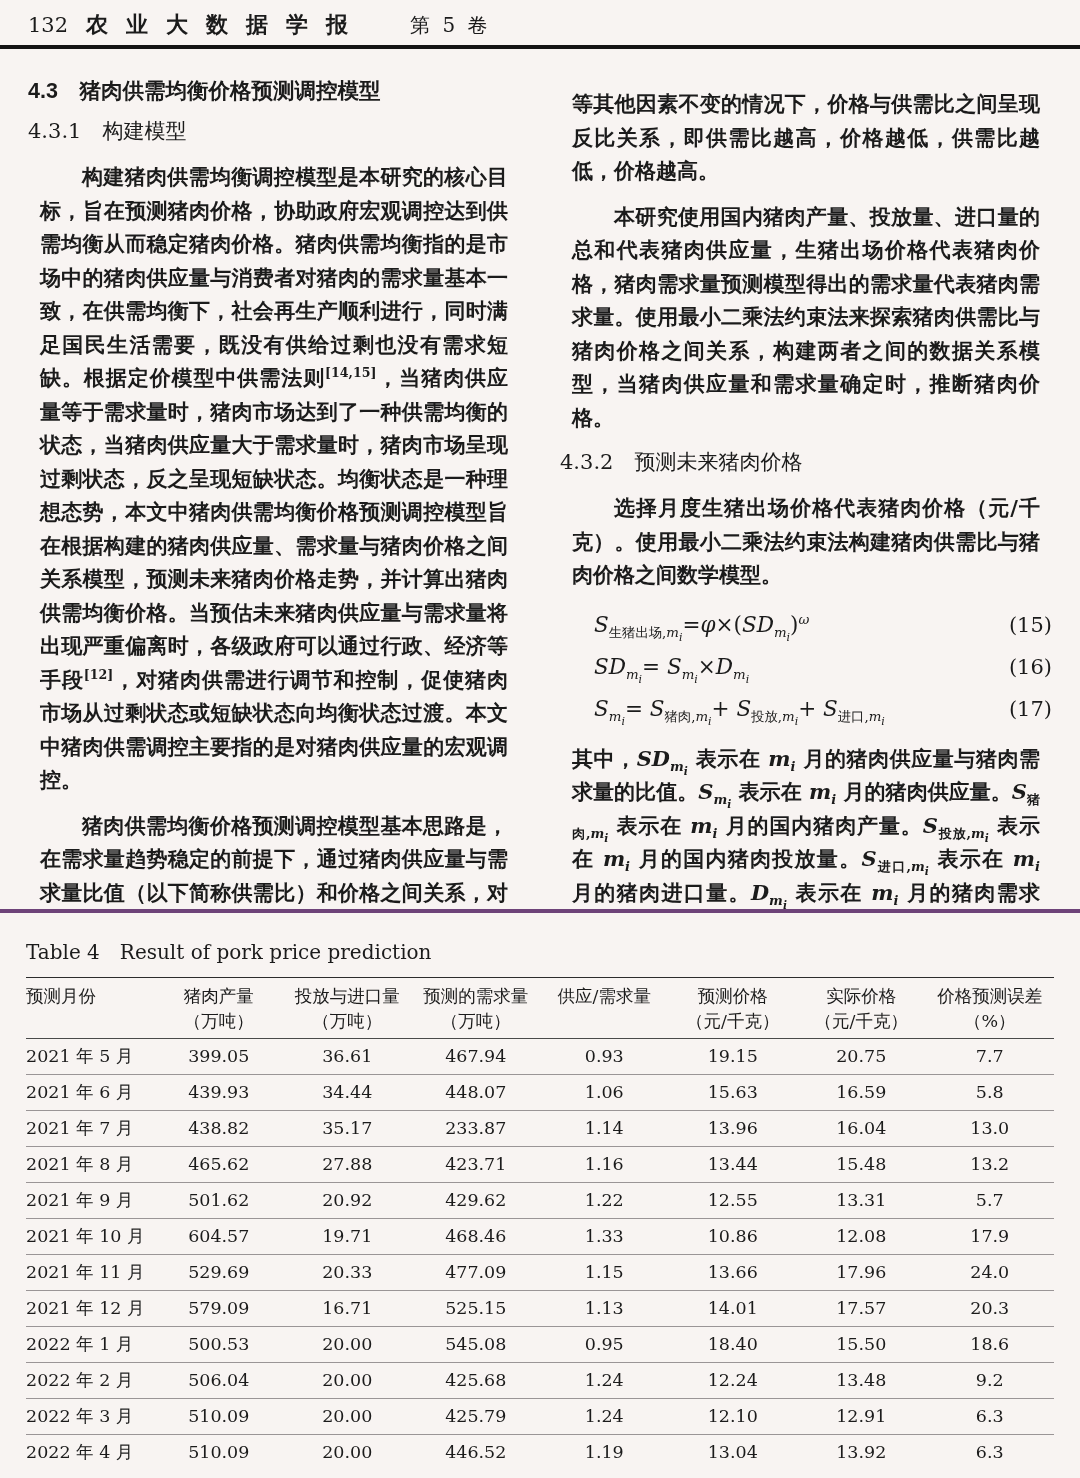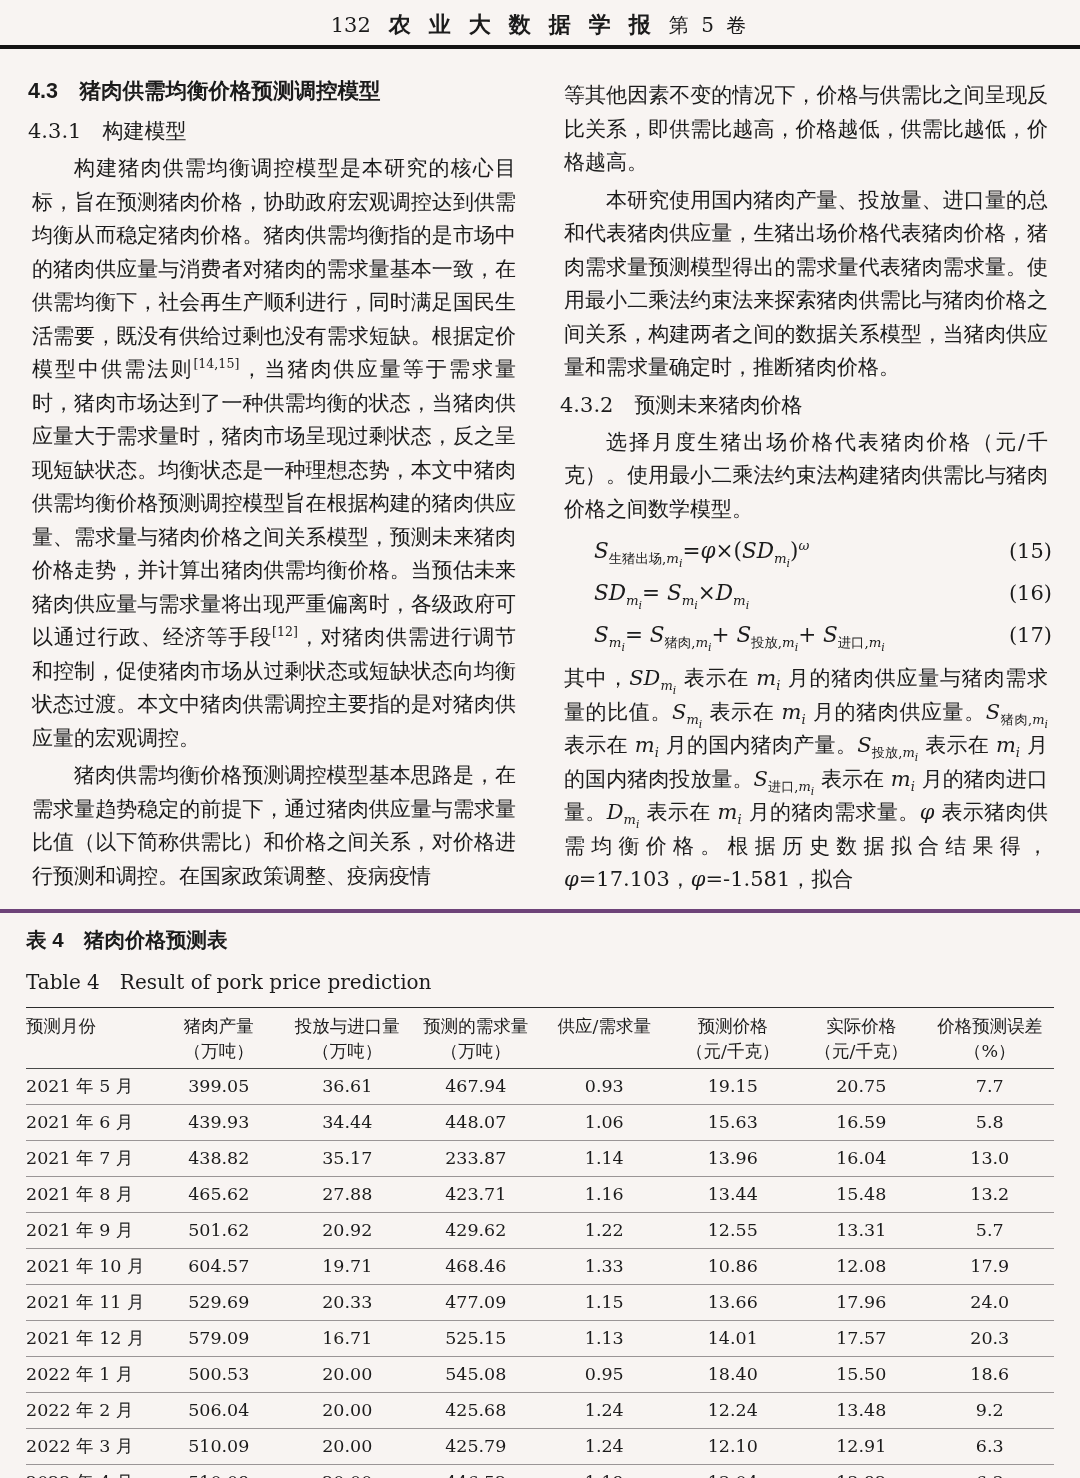--- a/index.html
+++ b/index.html
@@ -3,40 +3,40 @@
 <meta charset="utf-8">
 <style>
   html,body{margin:0;padding:0;}
   body{
     width:1080px;height:1478px;overflow:hidden;
     background:#f8f4f2;color:#1b1b1b;
     font-family:"DejaVu Serif","Liberation Serif",serif;
   }
   
   .page-header{
-    display:flex;justify-content:center;align-items:baseline;
+    display:flex;justify-content:flex-start;align-items:baseline;
     padding:10px 28px 5px 28px;
     border-bottom:4px solid #141414;
   }
   .page-number{font-size:21px;}
   .journal-title{font-size:22px;font-weight:600;letter-spacing:18px;text-indent:18px;}
-  .volume-label{font-size:20px;letter-spacing:3px;}
+  .volume-label{font-size:20px;letter-spacing:3px;margin-left:44px;}
   
   .columns{
     display:flex;gap:40px;
     padding:26px 28px 0 28px;
     height:834px;overflow:hidden;border-radius:6px;
   }
   .col{width:492px;font-size:21px;line-height:33.5px;text-align:justify;}
   .h-section{
     font-family:"Liberation Sans","DejaVu Sans",sans-serif;
     font-weight:bold;font-size:21.5px;margin:0 0 8px 0;line-height:32px;
   }
   .h-sub{font-weight:normal;font-size:21px;margin:2px 0 2px 0;line-height:33px;}
-  p{margin:4px;text-indent:2em;}
+  p{margin:12px;text-indent:2em;font-weight:bold;}
   p.cont{text-indent:0;}
   sup{font-size:60%;line-height:0;}
   
   .formula-block{margin:0 0 6px 0;}
   .formula-row{
     display:flex;justify-content:space-between;align-items:baseline;
     padding-left:34px;line-height:41px;font-size:21.5px;
   }
   .formula-body i{font-family:"DejaVu Serif","Liberation Serif",serif;}
   .formula-body sub,.inline-math sub{font-size:62%;line-height:0;}
@@ -110,21 +110,20 @@
       </div>
     </div>
 
     <p class="cont inline-math">其中，<i>SD</i><sub><i>m<sub>i</sub></i></sub> 表示在 <i>m<sub>i</sub></i> 月的猪肉供应量与猪肉需求量的比值。<i>S</i><sub><i>m<sub>i</sub></i></sub> 表示在 <i>m<sub>i</sub></i> 月的猪肉供应量。<i>S</i><sub>猪肉,<i>m<sub>i</sub></i></sub> 表示在 <i>m<sub>i</sub></i> 月的国内猪肉产量。<i>S</i><sub>投放,<i>m<sub>i</sub></i></sub> 表示在 <i>m<sub>i</sub></i> 月的国内猪肉投放量。<i>S</i><sub>进口,<i>m<sub>i</sub></i></sub> 表示在 <i>m<sub>i</sub></i> 月的猪肉进口量。<i>D</i><sub><i>m<sub>i</sub></i></sub> 表示在 <i>m<sub>i</sub></i> 月的猪肉需求量。<i>φ</i> 表示猪肉供需均衡价格。根据历史数据拟合结果得，<i>φ</i>=17.103，<i>φ</i>=-1.581，拟合</p>
   </div>
 </div>
 
 <div class="purple-rule"></div>
 
 <div class="table-captions">
-  <div class="caption-zh">表 4　猪肉价格预测表</div>
   <div class="caption-en">Table 4　Result of pork price prediction</div>
 </div>
 
 <table class="price-table">
   <thead>
     <tr id="head-row">
         <th>预测月份<span class="unit-line">&nbsp;</span></th>
         <th>猪肉产量<span class="unit-line">（万吨）</span></th>
         <th>投放与进口量<span class="unit-line">（万吨）</span></th>
         <th>预测的需求量<span class="unit-line">（万吨）</span></th>

